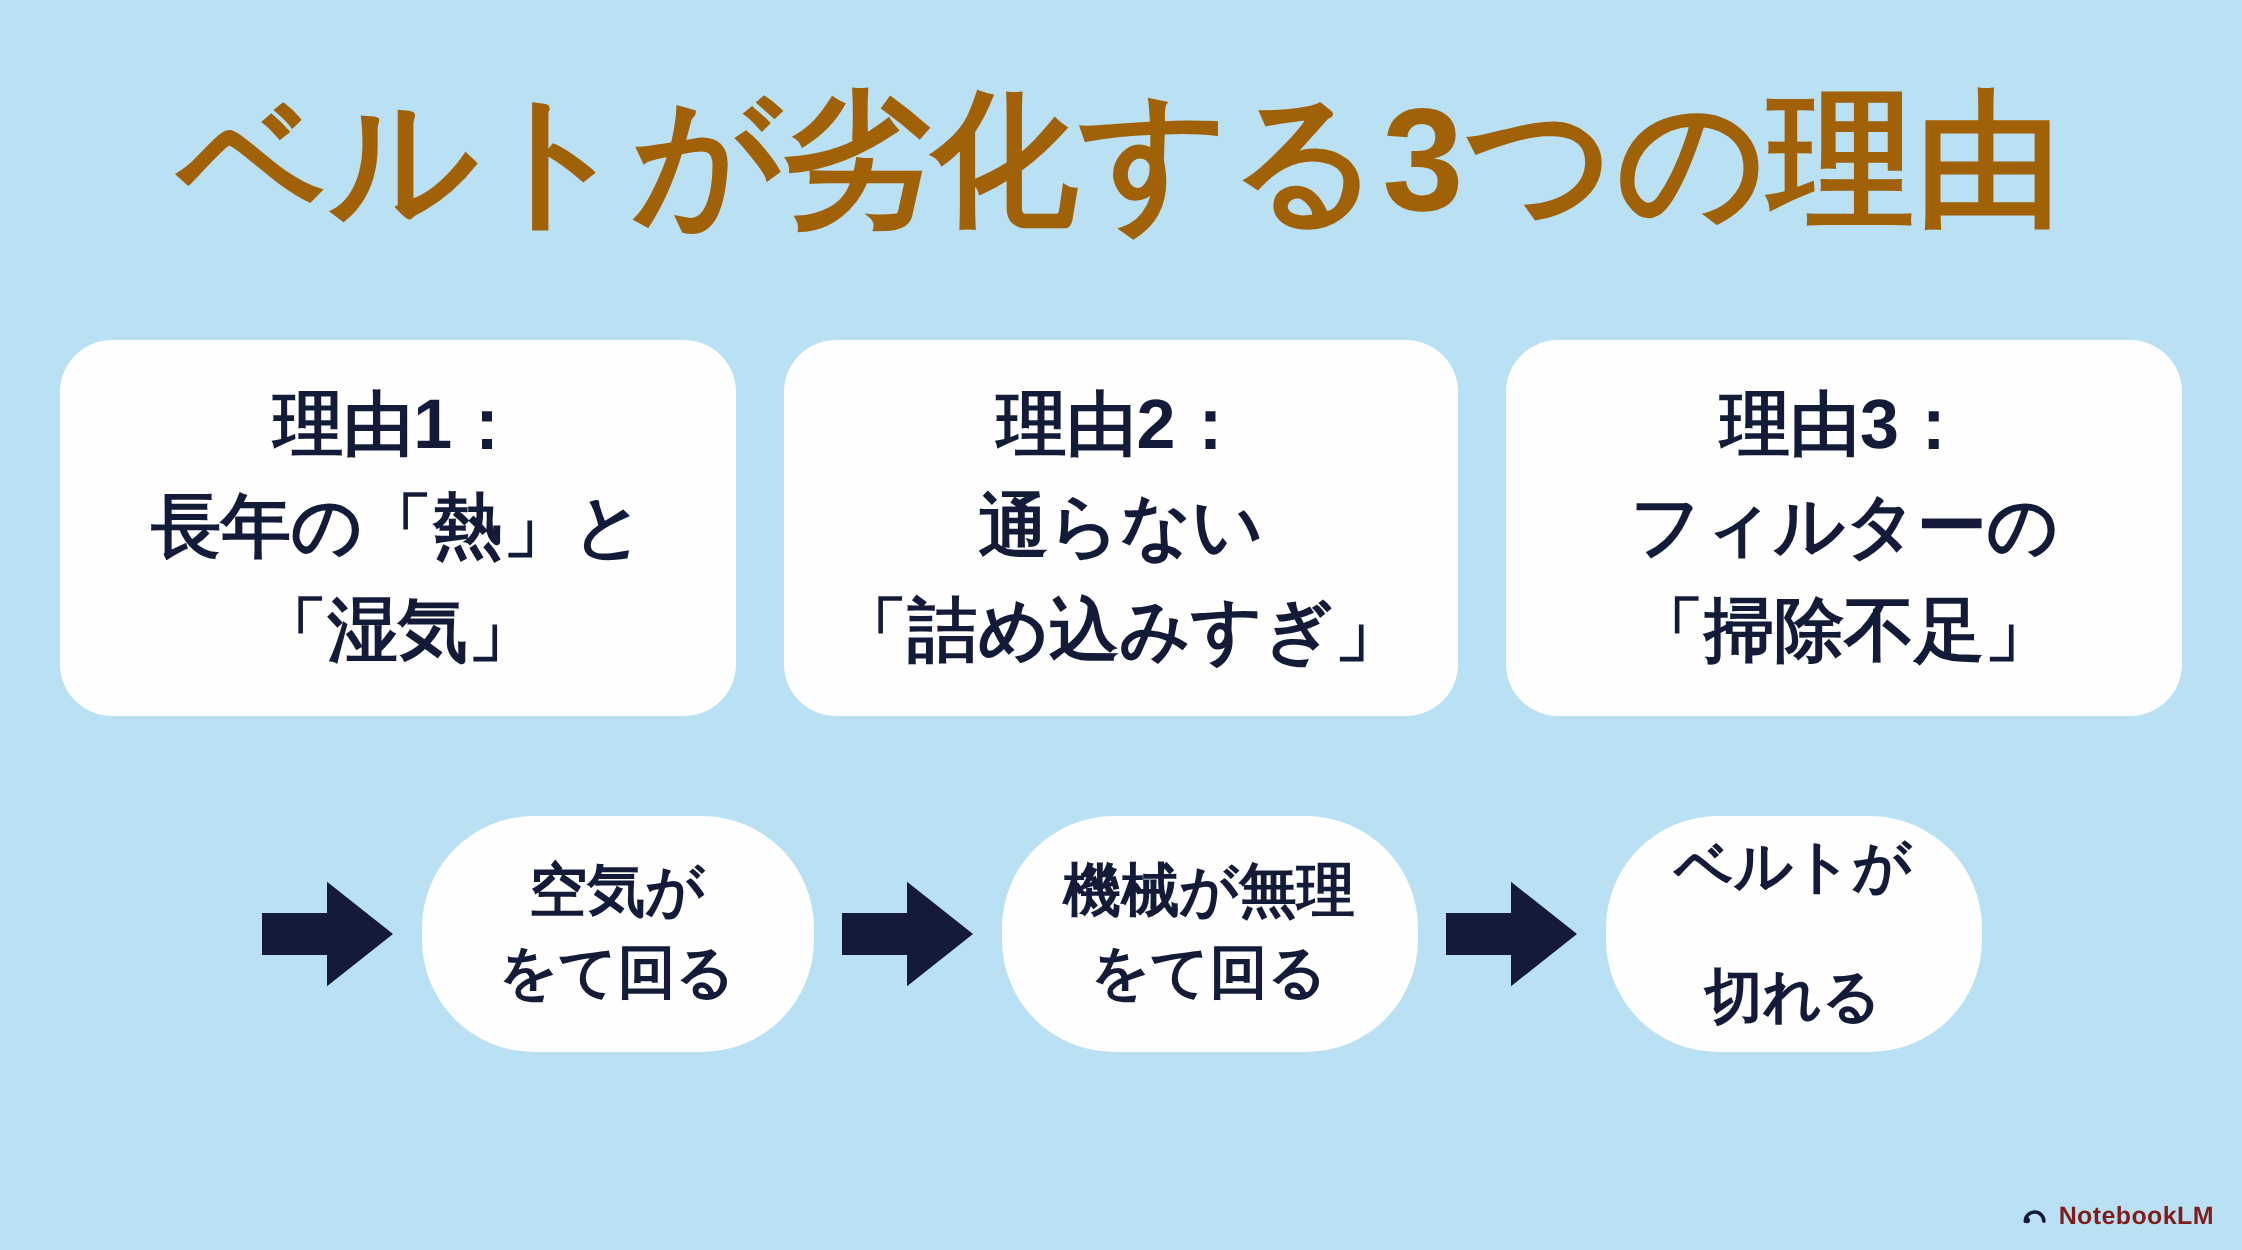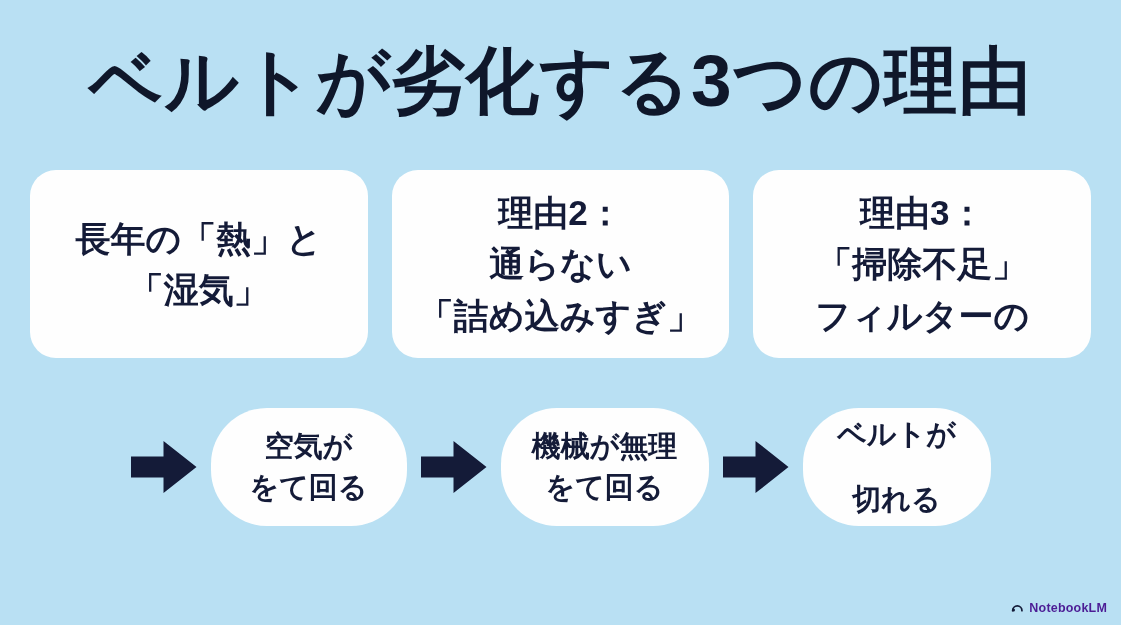--- a/index.html
+++ b/index.html
@@ -13,21 +13,21 @@
     color: #141b38;
   }
   .title {
     padding-top: 34px;
     margin: 0;
     text-align: center;
     font-size: 73px;
     font-weight: 900;
     letter-spacing: 1px;
     line-height: 1.3;
-    color: #0f172a;
+    color: #a16207;
   }
   .cards {
     position: absolute;
     top: 170px;
     left: 30px;
     right: 30px;
     display: flex;
     gap: 24px;
   }
   .card {
@@ -81,45 +81,46 @@
   .footer {
     position: absolute;
     right: 14px;
     bottom: 10px;
     display: flex;
     align-items: center;
     gap: 5px;
     font-size: 12.5px;
     font-weight: bold;
     letter-spacing: 0.2px;
-    color: #4c1d95;
+    color: #7f1d1d;
   }
   .footer svg { display: block; }
 </style>
 </head>
 <body>
 
 <div class="slide">
 
   <h1 class="title">ベルトが劣化する3つの理由</h1>
 
   <div class="cards">
     <div class="card">
+      <div>理由1：</div>
       <div>長年の「熱」と</div>
       <div>「湿気」</div>
     </div>
     <div class="card">
       <div>理由2：</div>
       <div>通らない</div>
       <div>「詰め込みすぎ」</div>
     </div>
     <div class="card">
       <div>理由3：</div>
+      <div>フィルターの</div>
       <div>「掃除不足」</div>
-      <div>フィルターの</div>
     </div>
   </div>
 
   <div class="flow">
     <div class="arrow"></div>
     <div class="bubble bubble-2">
       <div>空気が</div>
       <div>をて回る</div>
     </div>
     <div class="arrow"></div>

